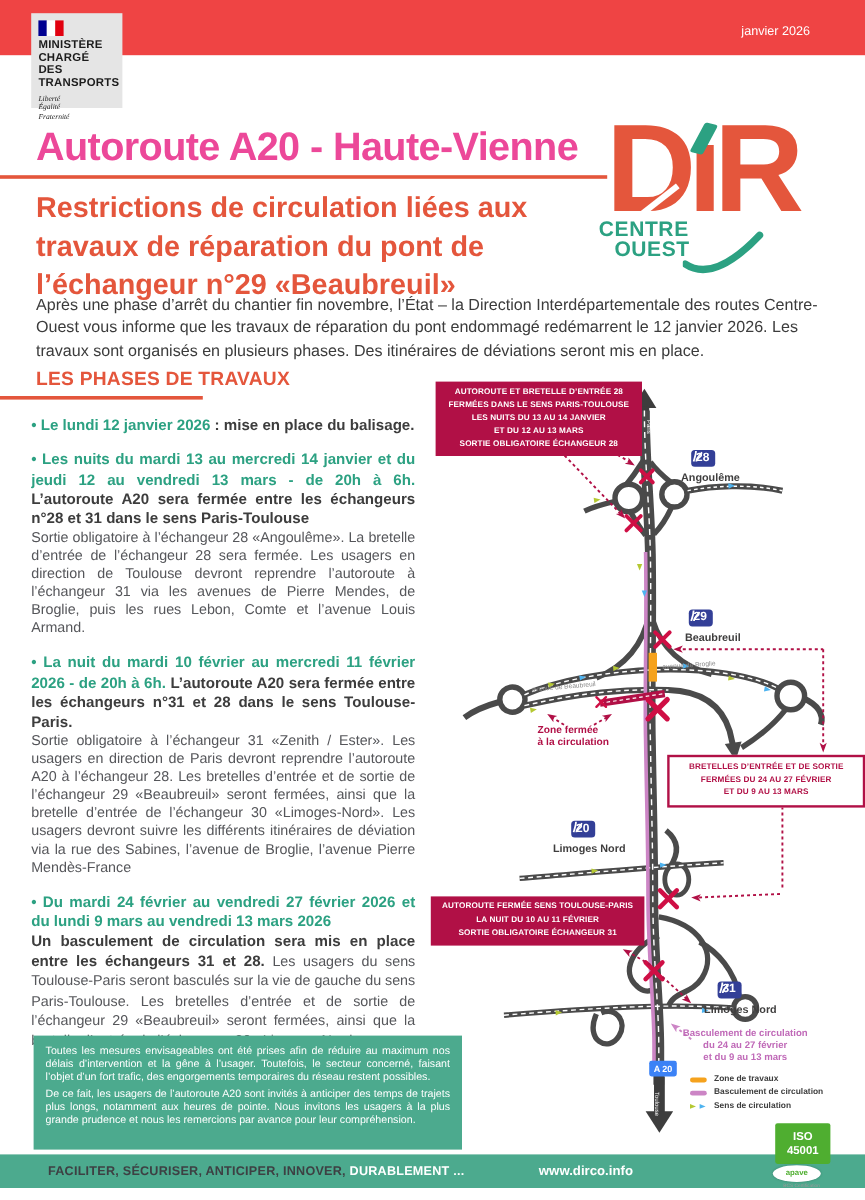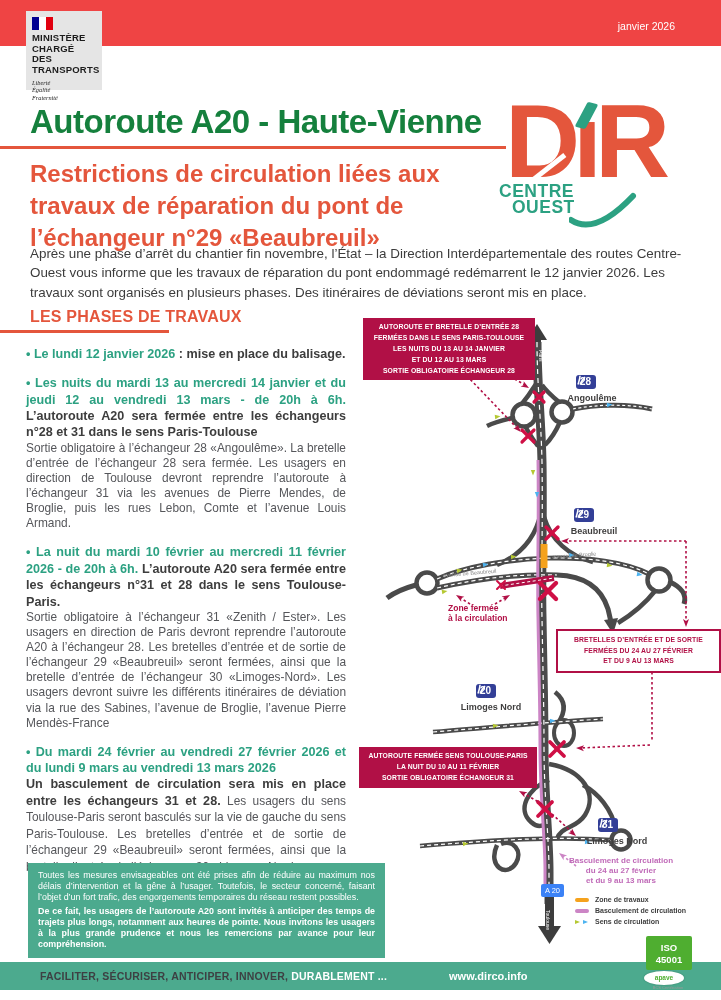--- a/index.html
+++ b/index.html
@@ -7,21 +7,21 @@
         font-family:"Liberation Sans",sans-serif;color:#3f3e3e}
   
   .band{position:absolute;left:0;top:0;width:721px;height:46px;background:#ef4444}
   .band-date{position:absolute;top:20px;right:46px;color:#fff;font-size:10.5px}
   .gov{position:absolute;left:26px;top:11px;width:76px;height:79px;background:#e5e5e5;padding:6px 0 0 6px;box-sizing:border-box}
   .flag{display:flex;width:21px;height:13px;margin-bottom:3px}
   .flag span{flex:1;height:100%}
   .gov-name{font-size:9.5px;font-weight:bold;line-height:1.12;color:#1c1c1c;letter-spacing:.2px}
   .motto{margin-top:3px;font-family:"Liberation Serif",serif;font-style:italic;font-size:6.3px;color:#1c1c1c;line-height:1.25}
   
-  .title{position:absolute;left:30px;top:103px;font-size:33px;font-weight:bold;letter-spacing:-.5px;color:#15803d}
+  .title{position:absolute;left:30px;top:103px;font-size:33px;font-weight:bold;letter-spacing:-.5px;color:#ec4899}
   .title-rule{position:absolute;left:0;top:146px;width:506px;height:3px;background:#e4563c}
   .subtitle{position:absolute;left:30px;top:158px;width:448px;font-size:24px;font-weight:bold;color:#e4563c;line-height:1.33}
   
   .dir{position:absolute;left:497px;top:90px;width:180px;height:150px}
   .dir-letters{position:absolute;left:8px;top:-14px;font-size:104px;font-weight:bold;color:#e4563c;letter-spacing:-7px;line-height:1.25}
   .dir-accent{position:absolute;left:84px;top:12px;width:11px;height:27px;background:#2ca182;transform:rotate(14deg) skewX(-14deg);border-radius:2px}
   .slash{position:absolute;background:#fff;transform:rotate(-38deg)}
   .slash.s1{left:-18px;top:92px;width:96px;height:5px}
   .slash.s2{left:-26px;top:120px;width:66px;height:4px}
   .dir-region{position:absolute;left:2px;top:93px;color:#2ca182;font-weight:bold;font-size:17.5px;line-height:.92;letter-spacing:.5px}
@@ -48,33 +48,33 @@
   .callout.outline{background:#fff;color:#b11046;border:2px solid #b11046;line-height:1.55}
   .jsign{position:absolute;display:inline-flex;align-items:center;gap:3px;background:#333f97;color:#fff;
          border-radius:3px;padding:1px 5px 2px 4px;font-weight:bold;font-size:10px;z-index:3}
   .jname{position:absolute;font-weight:bold;color:#3f3e3e;font-size:9px;text-align:center;z-index:3}
   .zone-label{position:absolute;left:103px;top:291px;width:78px;color:#b11046;font-weight:bold;font-size:8.5px;
               text-align:left;line-height:1.18;z-index:3}
   .basc-note{position:absolute;left:216px;top:544px;width:120px;color:#c06ab8;font-weight:bold;font-size:8px;
              text-align:center;line-height:1.25;z-index:3}
   .street{position:absolute;font-size:5.5px;color:#8a8a8a;z-index:3;white-space:nowrap}
   .a20sign{position:absolute;left:196px;top:572px;width:23px;height:13px;background:#3b82f6;color:#fff;
-           font-size:7.5px;font-weight:normal;text-align:center;line-height:13px;border-radius:2px;z-index:3}
+           font-size:7.5px;font-weight:bold;text-align:center;line-height:13px;border-radius:2px;z-index:3}
   .legend{position:absolute;left:230px;top:584px;display:flex;flex-direction:column;gap:4px;z-index:3}
   .lrow{display:flex;align-items:center;gap:6px;font-size:7px;font-weight:bold;color:#3d3d3d}
   .sw{width:14px;height:4px;border-radius:2px;flex:none}
   .sw.orange{background:#f5a21d}.sw.pink{background:#cc85c5}
   .sens{display:flex;gap:3px;width:14px;flex:none}
   .tri{width:0;height:0;border-top:2.5px solid transparent;border-bottom:2.5px solid transparent;border-left:5px solid #b5c832}
   .tri.blue{border-left-color:#4db3f0}
   
   .info{position:absolute;left:28px;top:863px;width:357px;height:95px;background:#4caa8e;color:#fff;
         box-sizing:border-box;padding:7px 10px;font-size:8.9px;line-height:1.24;text-align:justify}
   .info p{margin:0}
-  .info .p2{font-weight:bold;margin-top:3px}
+  .info .p2{font-weight:normal;margin-top:3px}
   .bar{position:absolute;left:0;top:962px;width:721px;height:28px;background:#4caa8e;display:flex;align-items:center}
   .slogan{margin-left:40px;font-size:10.5px;font-weight:bold;color:#3d4043;letter-spacing:.2px}
   .slogan .white{color:#fff}
   .site{margin-left:62px;font-size:11px;font-weight:bold;color:#fff}
   .iso{position:absolute;left:646px;top:936px;z-index:5}
   .iso-box{width:46px;height:34px;background:#4fae30;border-radius:2px;color:#fff;font-weight:bold;font-size:9.5px;
            text-align:center;line-height:1.25;padding-top:6px;box-sizing:border-box}
   .iso-oval{position:relative;margin:1px 0 0 -2px;width:40px;height:14px;background:#fff;border-radius:50%;
             box-shadow:0 0 2px rgba(0,0,0,.25);text-align:center;font-size:6.5px;font-weight:bold;color:#4fae30;line-height:14px}
   .iso-sub{font-size:4px;color:#9a9a9a;text-align:center;margin-left:-2px}

